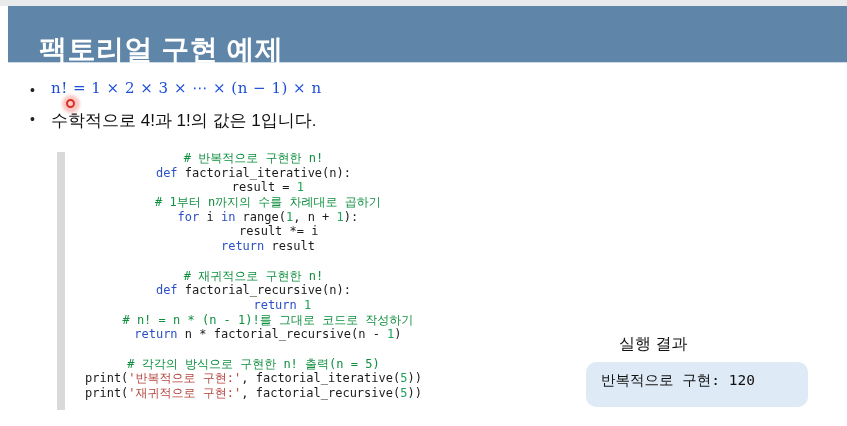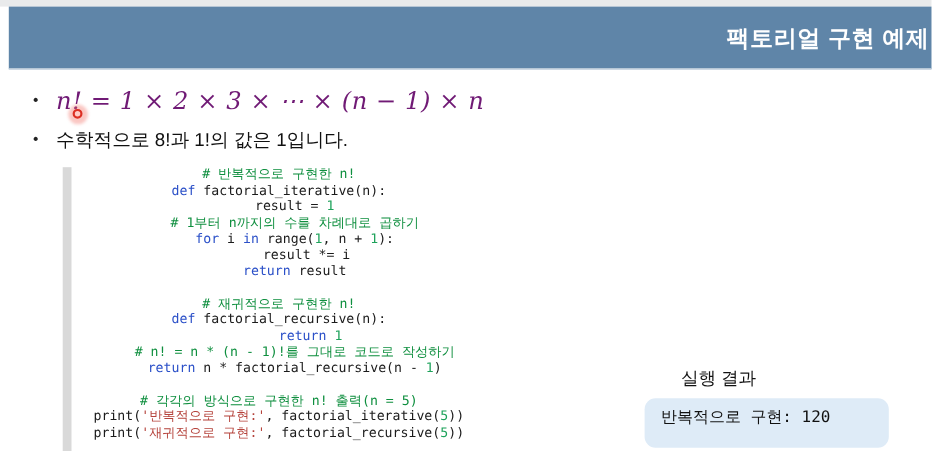--- a/index.html
+++ b/index.html
@@ -17,29 +17,29 @@
     background:#ffffff;
     font-family:"Liberation Sans", sans-serif;
   }
   .top-strip{position:absolute;left:0;top:0;width:847px;height:6px;background:#e9eaeb;}
   .header{
     position:absolute;left:8px;top:6px;width:839px;height:56px;
     background:var(--header-bg);
     border-bottom:1px solid #ccd8e2;
   }
   .title{
-    margin:2px;padding-left:15px;line-height:56px;
-    font-size:21px;font-weight:700;color:#ffffff;letter-spacing:0.5px;text-align:right;
+    margin:16px;padding-left:15px;line-height:56px;
+    font-size:28px;font-weight:700;color:#ffffff;letter-spacing:0.5px;
   }
   .bullets{position:absolute;left:30px;top:79px;}
   .bullet-row{display:flex;align-items:flex-start;margin-bottom:10px;}
   .marker{width:21px;font-size:14px;color:#222;padding-top:3px;}
   .formula{
-    font-family:"DejaVu Serif", serif;font-style:italic;
-    font-size:22px;color:#701a75;letter-spacing:0.5px;
+    font-family:"DejaVu Serif", serif;
+    font-size:15px;color:#1d4ed8;letter-spacing:0.5px;
   }
   .bullet-text{font-size:17px;color:#101010;padding-top:1px;}
 
   
   .cursor-dot{position:absolute;left:62px;top:95px;width:18px;height:18px;pointer-events:none;}
   .cursor-halo{
     position:absolute;left:0;top:0;width:18px;height:18px;border-radius:50%;
     background:rgba(243,108,98,0.38);filter:blur(1.5px);
   }
   .cursor-ring{
@@ -77,21 +77,21 @@
   <h1 class="title">팩토리얼 구현 예제</h1>
 </div>
 
 <div class="bullets">
   <div class="bullet-row">
     <span class="marker">•</span>
     <span class="formula">n! = 1 × 2 × 3 × ⋯ × (n − 1) × n</span>
   </div>
   <div class="bullet-row">
     <span class="marker">•</span>
-    <span class="bullet-text">수학적으로 8!과 1!의 값은 1입니다.</span>
+    <span class="bullet-text">수학적으로 4!과 1!의 값은 1입니다.</span>
   </div>
 </div>
 
 <div class="cursor-dot">
   <div class="cursor-halo"></div>
   <div class="cursor-ring"></div>
 </div>
 
 <div class="code-bar"></div>
 <div class="code" id="code-lines">

